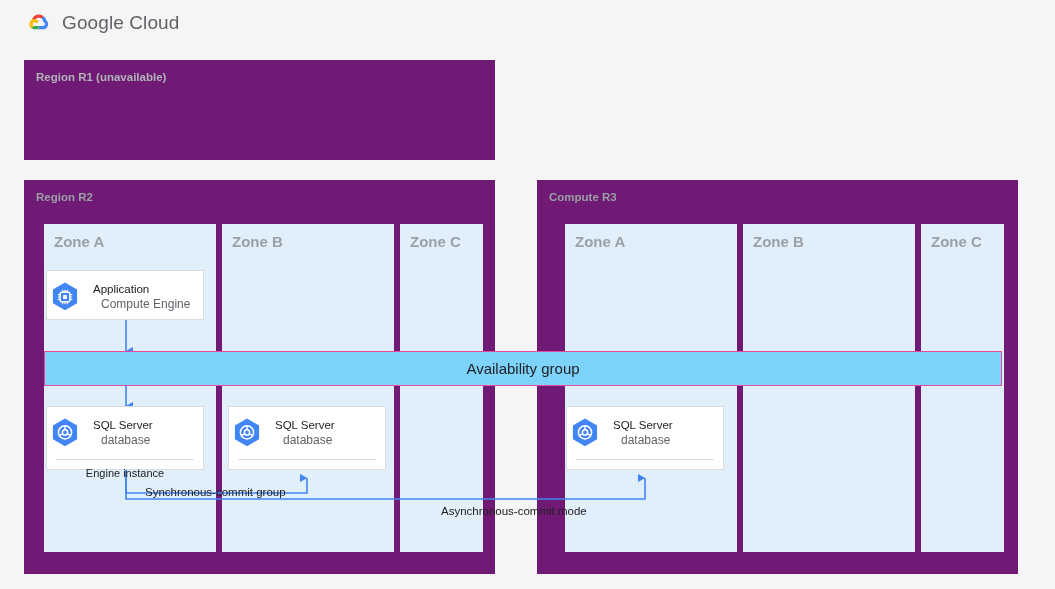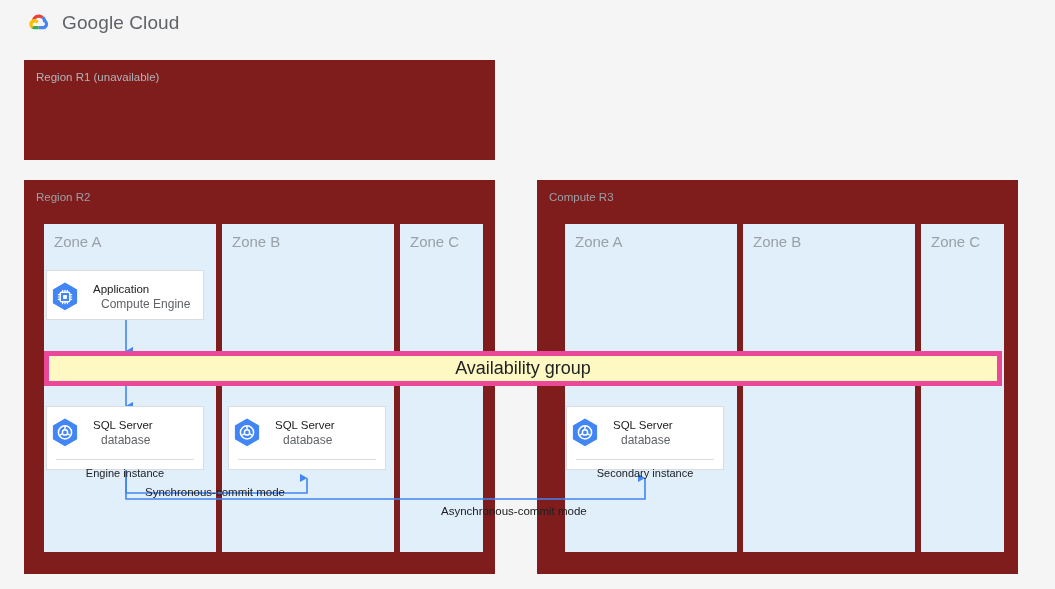--- a/index.html
+++ b/index.html
@@ -43,21 +43,22 @@
   .canvas {
     position: absolute;
     left: 0; top: 46px;
     width: 1055px; height: 543px;
     background: #f5f5f5;
   }
 
   
   .region {
     position: absolute;
-    background: #7f1d1d;
+    background: #701a75;
+    font-weight: bold;
   }
   .region-label {
     position: absolute;
     left: 12px;
     top: 11px;
     font-size: 11.5px;
     color: #9aa0a6;
   }
   .region.unavailable .region-label { color: #b0b4b8; }
 
@@ -111,27 +112,27 @@
   .card-footer {
     text-align: center;
     font-size: 11px;
     color: #202124;
     padding: 7px 4px 6px;
   }
 
   
   .ag-bar {
     position: absolute;
-    background: #fef9c3;
-    border: 5px solid #ec4899;
+    background: #7dd3fc;
+    border: 1px solid #ec4899;
     box-sizing: border-box;
     display: flex;
     align-items: center;
     justify-content: center;
-    font-size: 18px;
+    font-size: 15px;
     color: #202124;
     z-index: 6;
   }
 
   
   .conn-layer {
     position: absolute;
     left: 0; top: 0;
     width: 1055px; height: 543px;
     z-index: 5;
@@ -299,20 +300,19 @@
           <path d="M11.3 19.7 L14.8 17.7" stroke="#ffffff" stroke-width="1.5"></path>
           <path d="M22.7 19.7 L19.2 17.7" stroke="#ffffff" stroke-width="1.5"></path>
         </svg>
       </span>
       <span class="card-text">
         <div class="card-title">SQL Server</div>
         <div class="card-sub">database</div>
       </span>
     </div>
     <div class="card-divider"></div>
-    <div class="card-footer">Secondary instance</div>
-  </div>
-
-  <span class="edge-label" style="left:145px; top:440px;">Synchronous-commit mode</span>
+  </div>
+
+  <span class="edge-label" style="left:145px; top:440px;">Synchronous-commit group</span>
 
   <span class="edge-label" style="left:441px; top:459px;">Asynchronous-commit mode</span>
 
 </div>
 
 </body></html>

